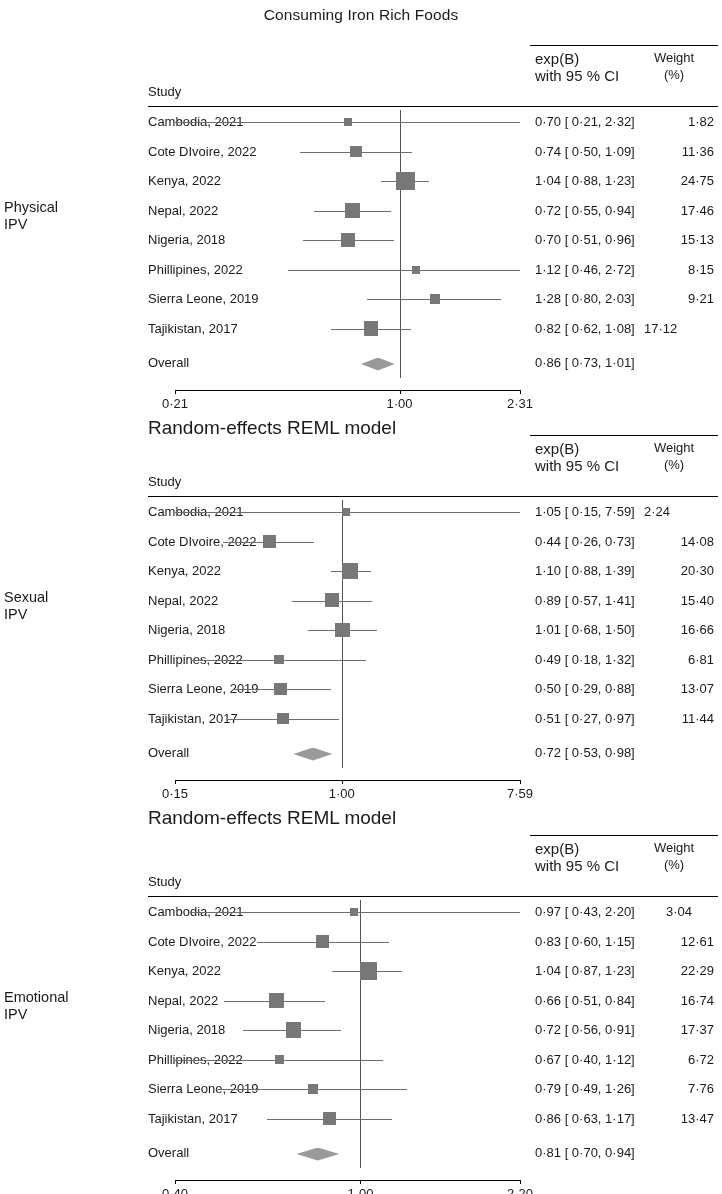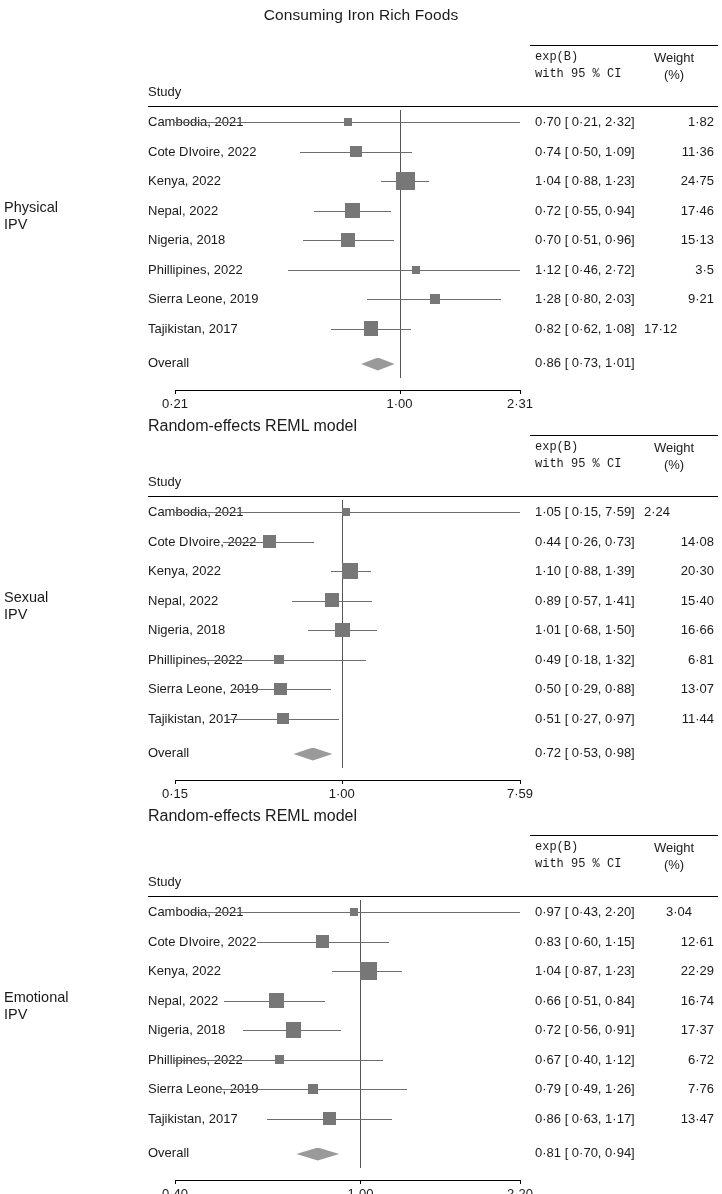--- a/index.html
+++ b/index.html
@@ -30,23 +30,22 @@
     position: absolute;
     left: 4px;
     font-size: 14.5px;
     line-height: 17px;
     text-align: left;
     width: 130px;
   }
   
   .hdr-exp {
     position: absolute;
-    font-size: 12px;
+    font-size: 15px;
     text-align: right;
-    font-family: Liberation Mono, monospace;
   }
   .hdr-weight {
     position: absolute;
     font-size: 13px;
     text-align: center;
   }
   .hdr-study {
     position: absolute;
     font-size: 13px;
   }
@@ -108,21 +107,21 @@
     background: #000;
   }
   .tick-label {
     position: absolute;
     font-size: 13px;
     text-align: center;
     white-space: nowrap;
   }
   .model-note {
     position: absolute;
-    font-size: 16px;
+    font-size: 19px;
     white-space: nowrap;
   }
 </style>
 </head>
 <body>
 
 <div class="page-title">Consuming Iron Rich Foods</div>
 
 <div id="panels-root">
     <div class="panel" style="position: absolute; left: 0px; top: 40px; height: 370px;">
@@ -160,21 +159,21 @@
       <div class="wt-text" style="left:644px;top:162.5px;width:70px;text-align:right">17·46</div>
       <div class="study-name" style="left:148px;top:192px">Nigeria, 2018</div>
       <div class="ci-line" style="left:302.6617897987123px;top:200px;width:91.00492637939334px"></div>
       <div class="box" style="left:341.28920194024136px;top:193.0662px;width:13.8676px;height:13.8676px"></div>
       <div class="ci-text" style="left:535px;top:192px">0·70 [ 0·51,  0·96]</div>
       <div class="wt-text" style="left:644px;top:192px;width:70px;text-align:right">15·13</div>
       <div class="study-name" style="left:148px;top:221.5px">Phillipines, 2022</div>
       <div class="ci-line" style="left:287.81603656462266px;top:229.5px;width:232.18396343537734px"></div>
       <div class="box" style="left:411.84532637167774px;top:225.5px;width:8px;height:8px"></div>
       <div class="ci-text" style="left:535px;top:221.5px">1·12 [ 0·46,  2·72]</div>
-      <div class="wt-text" style="left:644px;top:221.5px;width:70px;text-align:right">3·5</div>
+      <div class="wt-text" style="left:644px;top:221.5px;width:70px;text-align:right">8·15</div>
       <div class="study-name" style="left:148px;top:251px">Sierra Leone, 2019</div>
       <div class="ci-line" style="left:367.4349879590045px;top:259px;width:133.97452234518022px"></div>
       <div class="box" style="left:429.66271239044073px;top:253.6054px;width:10.789200000000001px;height:10.789200000000001px"></div>
       <div class="ci-text" style="left:535px;top:251px">1·28 [ 0·80,  2·03]</div>
       <div class="wt-text" style="left:644px;top:251px;width:70px;text-align:right">9·21</div>
       <div class="study-name" style="left:148px;top:280.5px">Tajikistan, 2017</div>
       <div class="ci-line" style="left:330.7620660347254px;top:288.5px;width:79.85082279838139px"></div>
       <div class="box" style="left:363.5364666102854px;top:281.0488px;width:14.9024px;height:14.9024px"></div>
       <div class="ci-text" style="left:535px;top:280.5px">0·82 [ 0·62,  1·08]</div>
       <div class="wt-text" style="left:644px;top:280.5px;width:70px;text-align:left">17·12</div>

